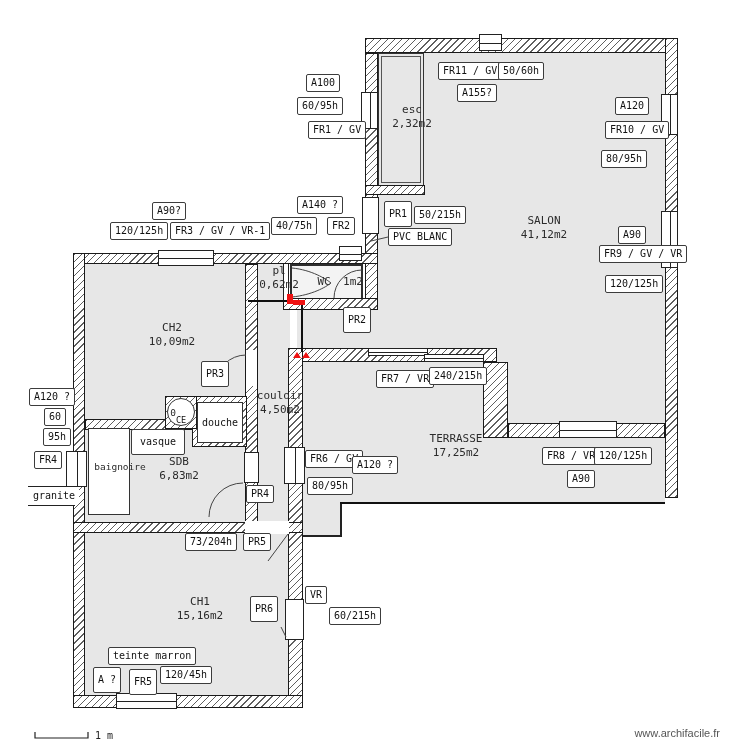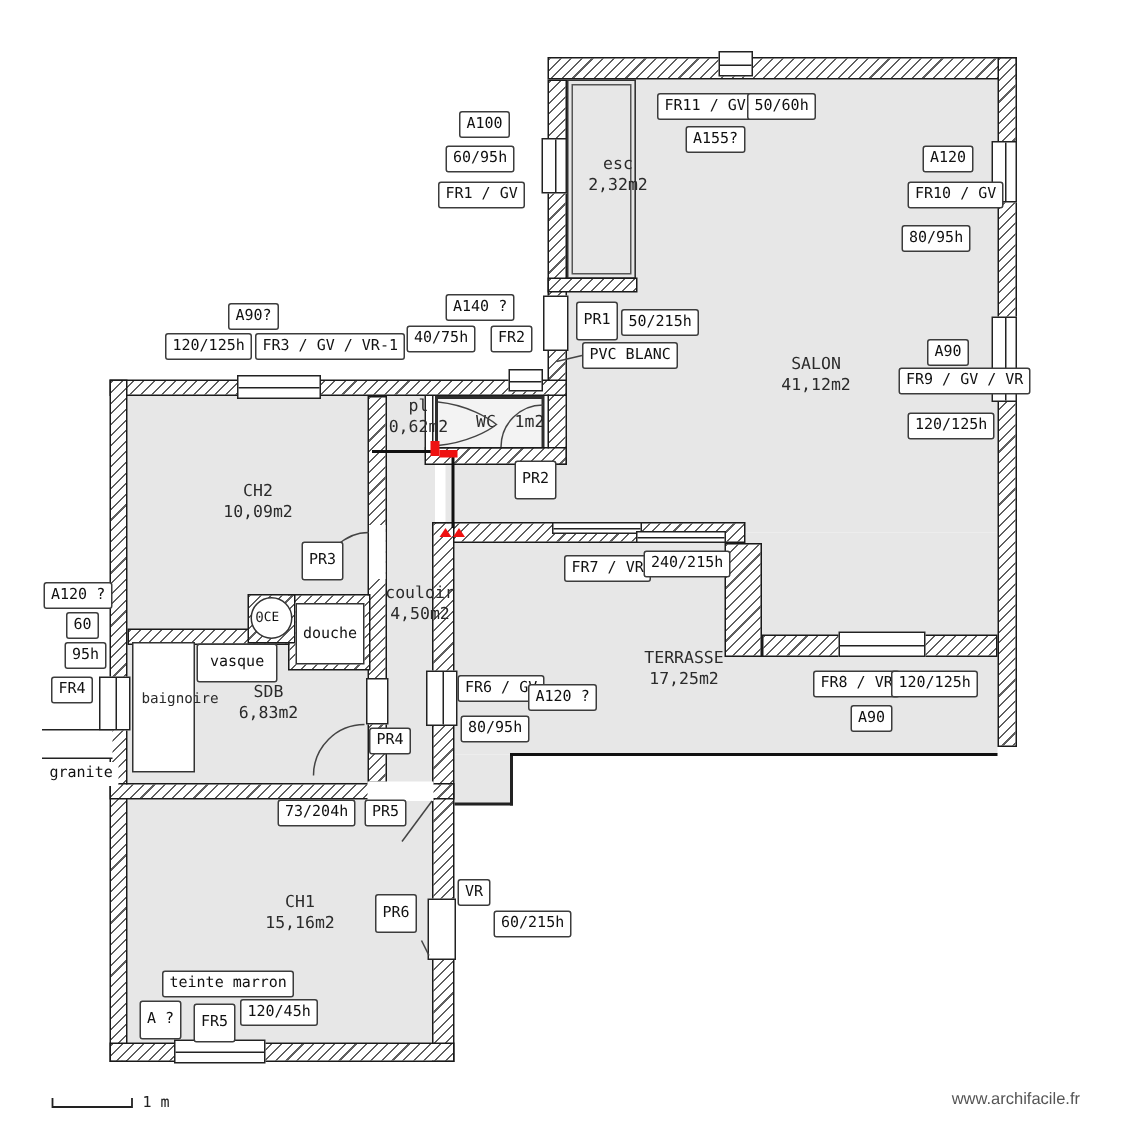--- a/index.html
+++ b/index.html
@@ -16,28 +16,28 @@
   .part  { position:absolute; z-index:11; background:#fff; box-sizing:border-box;
            border-left:1px solid #222; border-right:1px solid #222; }
   .winH, .winV { position:absolute; z-index:15; box-sizing:border-box; background:#fff; border:1px solid #222; }
   .winH::after { content:""; position:absolute; left:0; right:0; top:50%; border-top:1px solid #222; }
   .winV::after { content:""; position:absolute; top:0; bottom:0; left:50%; border-left:1px solid #222; }
   .door  { position:absolute; z-index:16; box-sizing:border-box; background:#fff; border:1px solid #222; }
   .gap   { position:absolute; z-index:15; background:#fff; }
   .inner { position:absolute; z-index:14; background:#fff; border:1px solid #333; box-sizing:border-box;
            display:flex; align-items:center; justify-content:center; font-size:10px; color:#111; }
   .cecircle { position:absolute; z-index:14; background:#fff; border:1px solid #333; border-radius:50%;
-           box-sizing:border-box; display:flex; align-items:center; justify-content:center; font-size:8.5px; color:#111; }
+           box-sizing:border-box; display:flex; align-items:flex-end; justify-content:center; font-size:8.5px; color:#111; }
   .niche { position:absolute; z-index:14; background:#fff; box-sizing:border-box;
            border-top:1px solid #222; border-bottom:1px solid #222; }
   .lbl   { position:absolute; z-index:30; background:#fff; border:1px solid #3c3c3c; border-radius:2px;
            padding:2px 4px; font-size:10px; line-height:1.15; color:#111; white-space:nowrap; }
   .lbl.tall { padding:6px 4px; }
   .lbl.big  { padding:6px 8px; }
-  .lbl.plain{ border:none;margin-top:20px; }
+  .lbl.plain{ border:none; }
   .rlabel { position:absolute; z-index:20; transform:translate(-50%,-50%); text-align:center;
            font-size:11px; line-height:1.3; color:#2b2b2b; white-space:nowrap;padding-left:24px; }
   .rlabel.small { font-size:9.5px; }
   svg.overlay { position:absolute; left:0; top:0; z-index:25; pointer-events:none; }
   .wm { position:absolute; right:30px; top:727px; z-index:30; font-family:"Liberation Sans", sans-serif;
         font-size:11px; color:#555; }
   .scaletxt { position:absolute; left:95px; top:730px; z-index:30; font-size:10px; color:#222; }
 </style>
 </head>
 <body>
@@ -106,21 +106,21 @@
   <div class="door" style="left:362px;top:197px;width:17px;height:37px"></div>
   <div class="gap" style="left:246px;top:350px;width:11px;height:36px"></div>
   <div class="door" style="left:244px;top:452px;width:15px;height:31px"></div>
   <div class="gap" style="left:245px;top:521px;width:44px;height:13px"></div>
   <div class="door" style="left:285px;top:599px;width:19px;height:41px"></div>
 
   <div class="rlabel" style="left:400px;top:117px">
     <div>esc</div>
     <div>2,32m2</div>
   </div>
-  <div class="rlabel" style="left:532px;top:250px">
+  <div class="rlabel" style="left:532px;top:228px">
     <div>SALON</div>
     <div>41,12m2</div>
   </div>
   <div class="rlabel" style="left:160px;top:335px">
     <div>CH2</div>
     <div>10,09m2</div>
   </div>
   <div class="rlabel" style="left:267px;top:278px">
     <div>pl</div>
     <div>0,62m2</div>
@@ -139,21 +139,21 @@
     <div>SDB</div>
     <div>6,83m2</div>
   </div>
   <div class="rlabel" style="left:188px;top:609px">
     <div>CH1</div>
     <div>15,16m2</div>
   </div>
 
   <div class="lbl" style="left:306px;top:74px">A100</div>
   <div class="lbl" style="left:297px;top:97px">60/95h</div>
-  <div class="lbl" style="left:292px;top:121px">FR1 / GV</div>
+  <div class="lbl" style="left:308px;top:121px">FR1 / GV</div>
   <div class="lbl" style="left:297px;top:196px">A140 ?</div>
   <div class="lbl" style="left:271px;top:217px">40/75h</div>
   <div class="lbl" style="left:327px;top:217px">FR2</div>
   <div class="lbl tall" style="left:384px;top:201px">PR1</div>
   <div class="lbl" style="left:414px;top:206px">50/215h</div>
   <div class="lbl" style="left:388px;top:228px">PVC BLANC</div>
   <div class="lbl" style="left:438px;top:62px">FR11 / GV</div>
   <div class="lbl" style="left:457px;top:84px">A155?</div>
   <div class="lbl" style="left:498px;top:62px">50/60h</div>
   <div class="lbl" style="left:615px;top:97px">A120</div>

